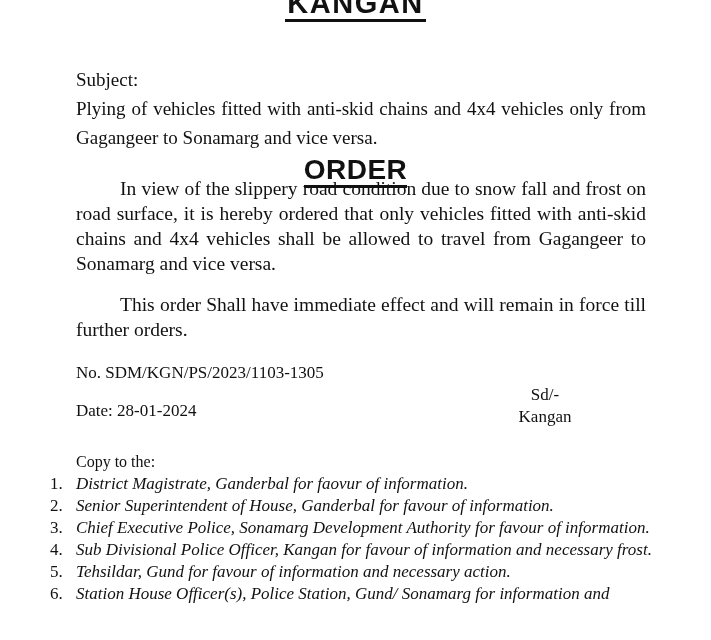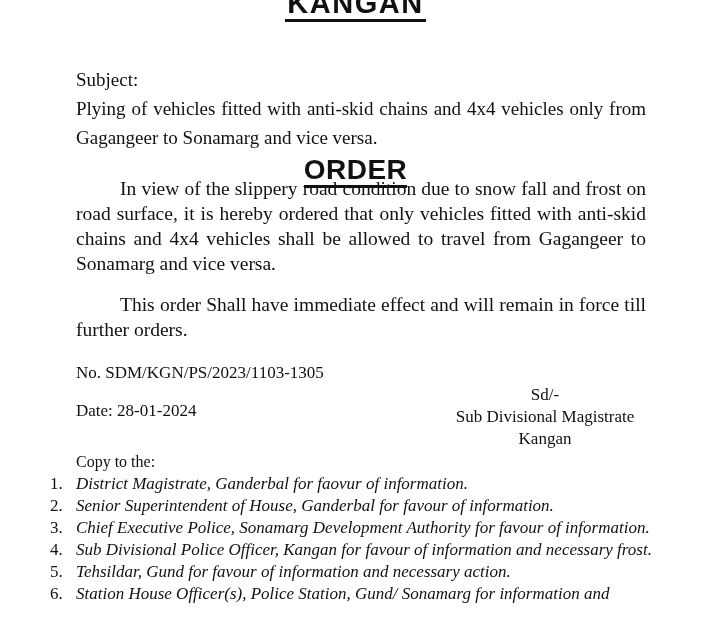--- a/index.html
+++ b/index.html
@@ -77,21 +77,20 @@
 </div>
 
 <p class="para para1">In view of the slippery road condition due to snow fall and frost on road surface, it is hereby ordered that only vehicles fitted with anti-skid chains and 4x4 vehicles shall be allowed to travel from Gagangeer to Sonamarg and vice versa.</p>
 <p class="para para2">This order Shall have immediate effect and will remain in force till further orders.</p>
 
 <div class="ref-no">No. SDM/KGN/PS/2023/1103-1305</div>
 <div class="ref-date">Date: 28-01-2024</div>
 
 <div class="signature">
   <div>Sd/-</div>
-  <div>Sub Divisional Magistrate</div>
   <div>Kangan</div>
 </div>
 
 <div class="copy-label">Copy to the:</div>
 <ol class="copy-list">
   <li>
     <span class="num">1.</span>
     <span class="txt">District Magistrate, Ganderbal for faovur of information.</span>
   </li>
   <li>

